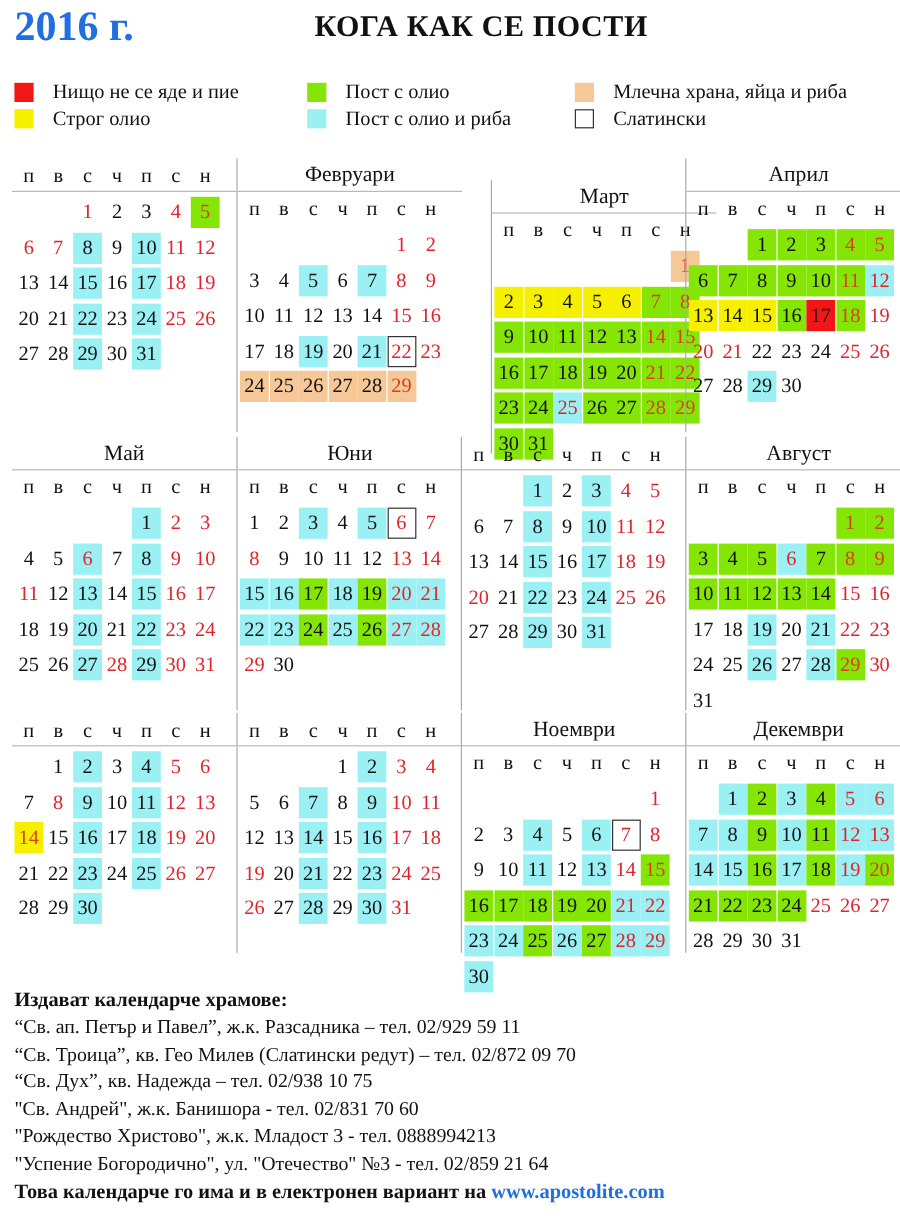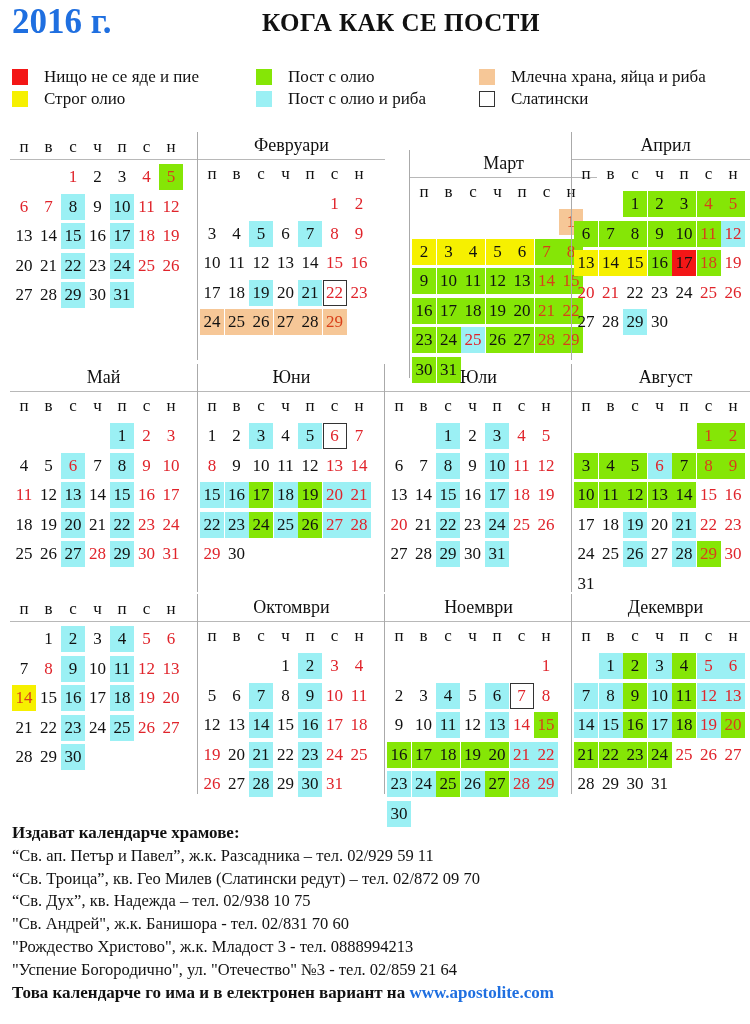--- a/index.html
+++ b/index.html
@@ -321,21 +321,20 @@
         <div class="day bg-green" style="left: 51px; top: 118.5px;">24</div>
         <div class="day bg-cyan" style="left: 75.5px; top: 118.5px;">25</div>
         <div class="day bg-green" style="left: 100px; top: 118.5px;">26</div>
         <div class="day red bg-cyan" style="left: 124.5px; top: 118.5px;">27</div>
         <div class="day red bg-cyan" style="left: 149px; top: 118.5px;">28</div>
         <div class="day red" style="left: 2px; top: 148px;">29</div>
         <div class="day" style="left: 26.5px; top: 148px;">30</div>
       </div>
     </div>
     <div class="month vl" style="left: 384px; top: 232px; height: 228px;">
-      <div class="mname">Юли</div>
       <div class="mline"></div>
       <div class="grid">
         <div class="wd" style="left: 2px;">п</div>
         <div class="wd" style="left: 26.5px;">в</div>
         <div class="wd" style="left: 51px;">с</div>
         <div class="wd" style="left: 75.5px;">ч</div>
         <div class="wd" style="left: 100px;">п</div>
         <div class="wd" style="left: 124.5px;">с</div>
         <div class="wd" style="left: 149px;">н</div>
         <div class="day bg-cyan" style="left: 51px; top: 30px;">1</div>
@@ -451,21 +450,20 @@
         <div class="day" style="left: 75.5px; top: 118.5px;">24</div>
         <div class="day bg-cyan" style="left: 100px; top: 118.5px;">25</div>
         <div class="day red" style="left: 124.5px; top: 118.5px;">26</div>
         <div class="day red" style="left: 149px; top: 118.5px;">27</div>
         <div class="day" style="left: 2px; top: 148px;">28</div>
         <div class="day" style="left: 26.5px; top: 148px;">29</div>
         <div class="day bg-cyan" style="left: 51px; top: 148px;">30</div>
       </div>
     </div>
     <div class="month vl" style="left: 197px; top: 462px; height: 200px;">
-      <div class="mname">Октомври</div>
       <div class="mline"></div>
       <div class="grid">
         <div class="wd" style="left: 2px;">п</div>
         <div class="wd" style="left: 26.5px;">в</div>
         <div class="wd" style="left: 51px;">с</div>
         <div class="wd" style="left: 75.5px;">ч</div>
         <div class="wd" style="left: 100px;">п</div>
         <div class="wd" style="left: 124.5px;">с</div>
         <div class="wd" style="left: 149px;">н</div>
         <div class="day" style="left: 75.5px; top: 30px;">1</div>

